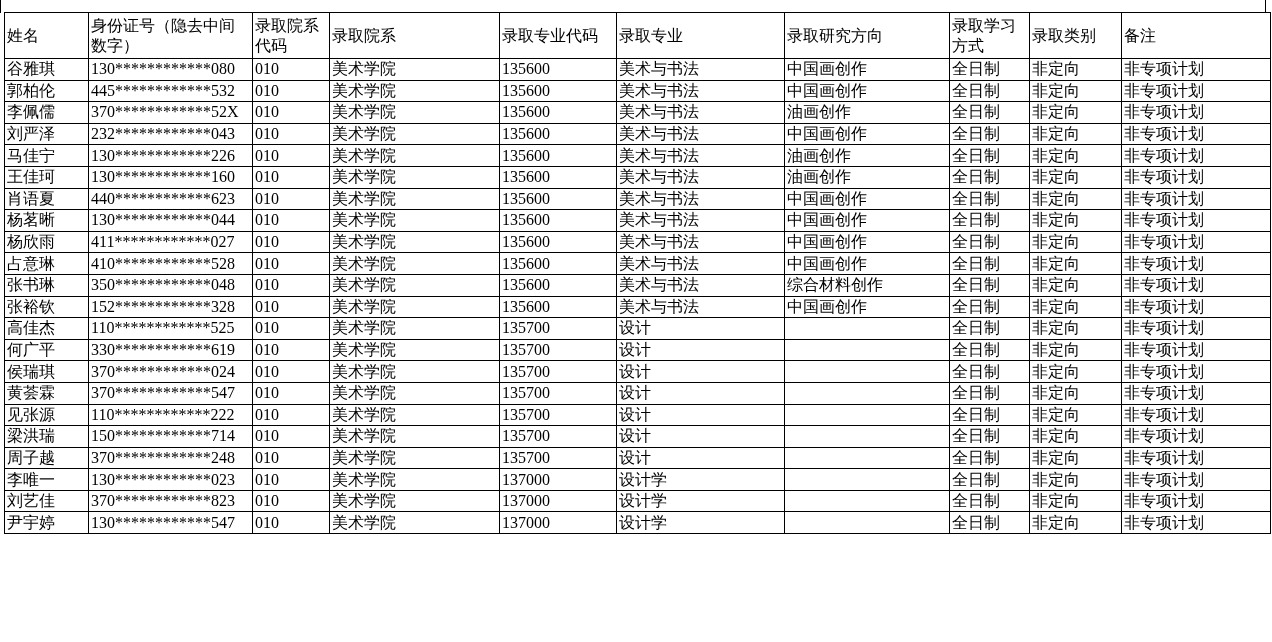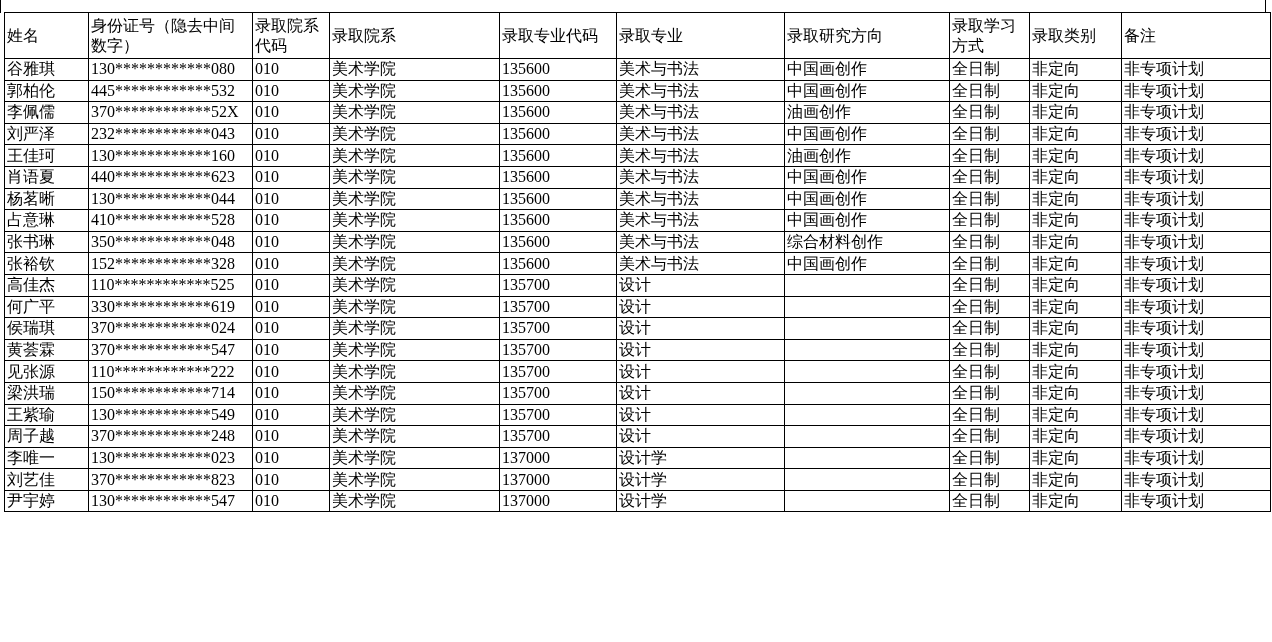--- a/index.html
+++ b/index.html
@@ -133,20 +133,32 @@
         <td>010</td>
         <td>美术学院</td>
         <td>135600</td>
         <td>美术与书法</td>
         <td>中国画创作</td>
         <td>全日制</td>
         <td>非定向</td>
         <td>非专项计划</td>
       </tr>
       <tr>
+        <td>马佳宁</td>
+        <td>130************226</td>
+        <td>010</td>
+        <td>美术学院</td>
+        <td>135600</td>
+        <td>美术与书法</td>
+        <td>油画创作</td>
+        <td>全日制</td>
+        <td>非定向</td>
+        <td>非专项计划</td>
+      </tr>
+      <tr>
         <td>王佳珂</td>
         <td>130************160</td>
         <td>010</td>
         <td>美术学院</td>
         <td>135600</td>
         <td>美术与书法</td>
         <td>油画创作</td>
         <td>全日制</td>
         <td>非定向</td>
         <td>非专项计划</td>
@@ -169,20 +181,32 @@
         <td>010</td>
         <td>美术学院</td>
         <td>135600</td>
         <td>美术与书法</td>
         <td>中国画创作</td>
         <td>全日制</td>
         <td>非定向</td>
         <td>非专项计划</td>
       </tr>
       <tr>
+        <td>杨欣雨</td>
+        <td>411************027</td>
+        <td>010</td>
+        <td>美术学院</td>
+        <td>135600</td>
+        <td>美术与书法</td>
+        <td>中国画创作</td>
+        <td>全日制</td>
+        <td>非定向</td>
+        <td>非专项计划</td>
+      </tr>
+      <tr>
         <td>占意琳</td>
         <td>410************528</td>
         <td>010</td>
         <td>美术学院</td>
         <td>135600</td>
         <td>美术与书法</td>
         <td>中国画创作</td>
         <td>全日制</td>
         <td>非定向</td>
         <td>非专项计划</td>
@@ -267,32 +291,20 @@
         <td>135700</td>
         <td>设计</td>
         <td></td>
         <td>全日制</td>
         <td>非定向</td>
         <td>非专项计划</td>
       </tr>
       <tr>
         <td>梁洪瑞</td>
         <td>150************714</td>
-        <td>010</td>
-        <td>美术学院</td>
-        <td>135700</td>
-        <td>设计</td>
-        <td></td>
-        <td>全日制</td>
-        <td>非定向</td>
-        <td>非专项计划</td>
-      </tr>
-      <tr>
-        <td>王紫瑜</td>
-        <td>130************549</td>
         <td>010</td>
         <td>美术学院</td>
         <td>135700</td>
         <td>设计</td>
         <td></td>
         <td>全日制</td>
         <td>非定向</td>
         <td>非专项计划</td>
       </tr>
       <tr>

